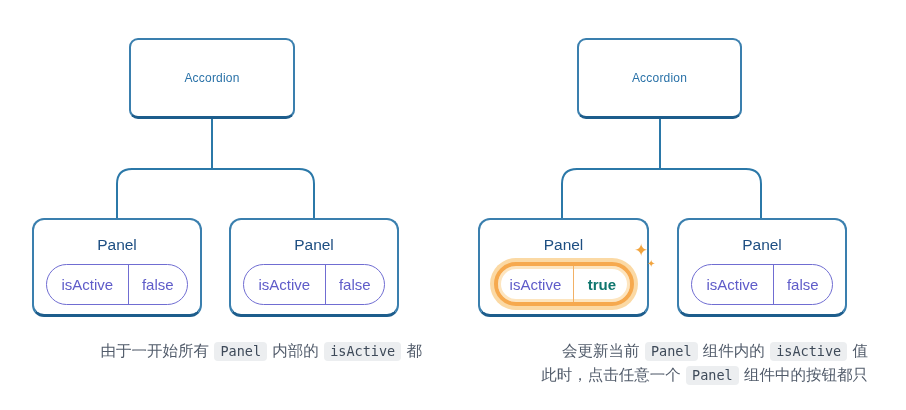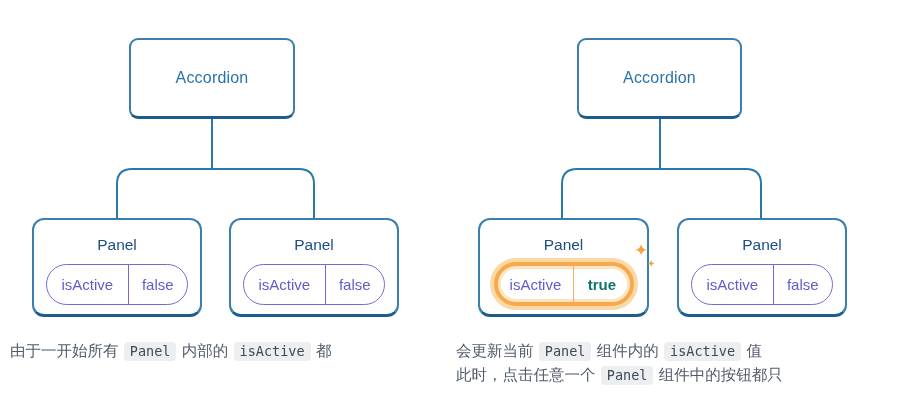--- a/index.html
+++ b/index.html
@@ -6,21 +6,21 @@
   .canvas{
     position:relative;width:906px;height:410px;background:#ffffff;overflow:hidden;
     font-family:"Liberation Sans",sans-serif;
   }
   .connectors{position:absolute;left:0;top:0;width:906px;height:410px;pointer-events:none;}
   .node{
     position:absolute;background:#ffffff;box-sizing:border-box;
     border:2px solid #3a7fae;border-bottom:3px solid #1d5d8c;
   }
   .accordion{border-radius:9px;display:flex;align-items:center;justify-content:center;}
-  .accordion-label{color:#2a72a8;font-size:16px;letter-spacing:.2px;}
+  .accordion-label{color:#2a72a8;font-size:12px;letter-spacing:.2px;}
   .panel{border-radius:12px;}
   .panel-label{margin-top:15px;text-align:center;color:#1d4e82;font-size:15.5px;line-height:19px;}
   .pill{
     margin:10px auto 0;width:142px;height:41px;box-sizing:border-box;
     border:1.4px solid #706dd2;border-radius:22px;background:#ffffff;
     display:flex;align-items:stretch;overflow:hidden;
   }
   .pill-cell{display:flex;align-items:center;justify-content:center;
     color:#5f5cc9;font-size:15px;}
   .pill-key{width:57.5%;border-right:1.4px solid #706dd2;}
@@ -29,21 +29,21 @@
     width:140px;height:44px;margin-top:8px;
     border:4px solid #f6a94e;border-radius:24px;
     box-shadow:0 0 0 4px #fbd9a4, inset 0 0 0 3px #fde5bf;
   }
   .pill.highlight .pill-key{border-right:1.2px solid #f2b165;}
   .pill.highlight .pill-val{color:#0f766e;font-weight:bold;}
   .sparkle{position:absolute;color:#f2a43e;line-height:1;z-index:3;}
   .sparkle-big{font-size:17px;}
   .sparkle-small{font-size:10px;}
   .caption{
-    position:absolute;width:412px;text-align:left;
+    position:absolute;width:412px;text-align:right;
     color:#515b6a;font-size:15.5px;line-height:24px;
   }
   .chip{
     font-family:"DejaVu Sans Mono","Liberation Mono",monospace;
     font-size:13.5px;background:#eceef0;color:#3e4a59;
     border-radius:4px;padding:1px 6px 2px;margin:0 1px;
   }
 </style>
 </head>
 <body>

